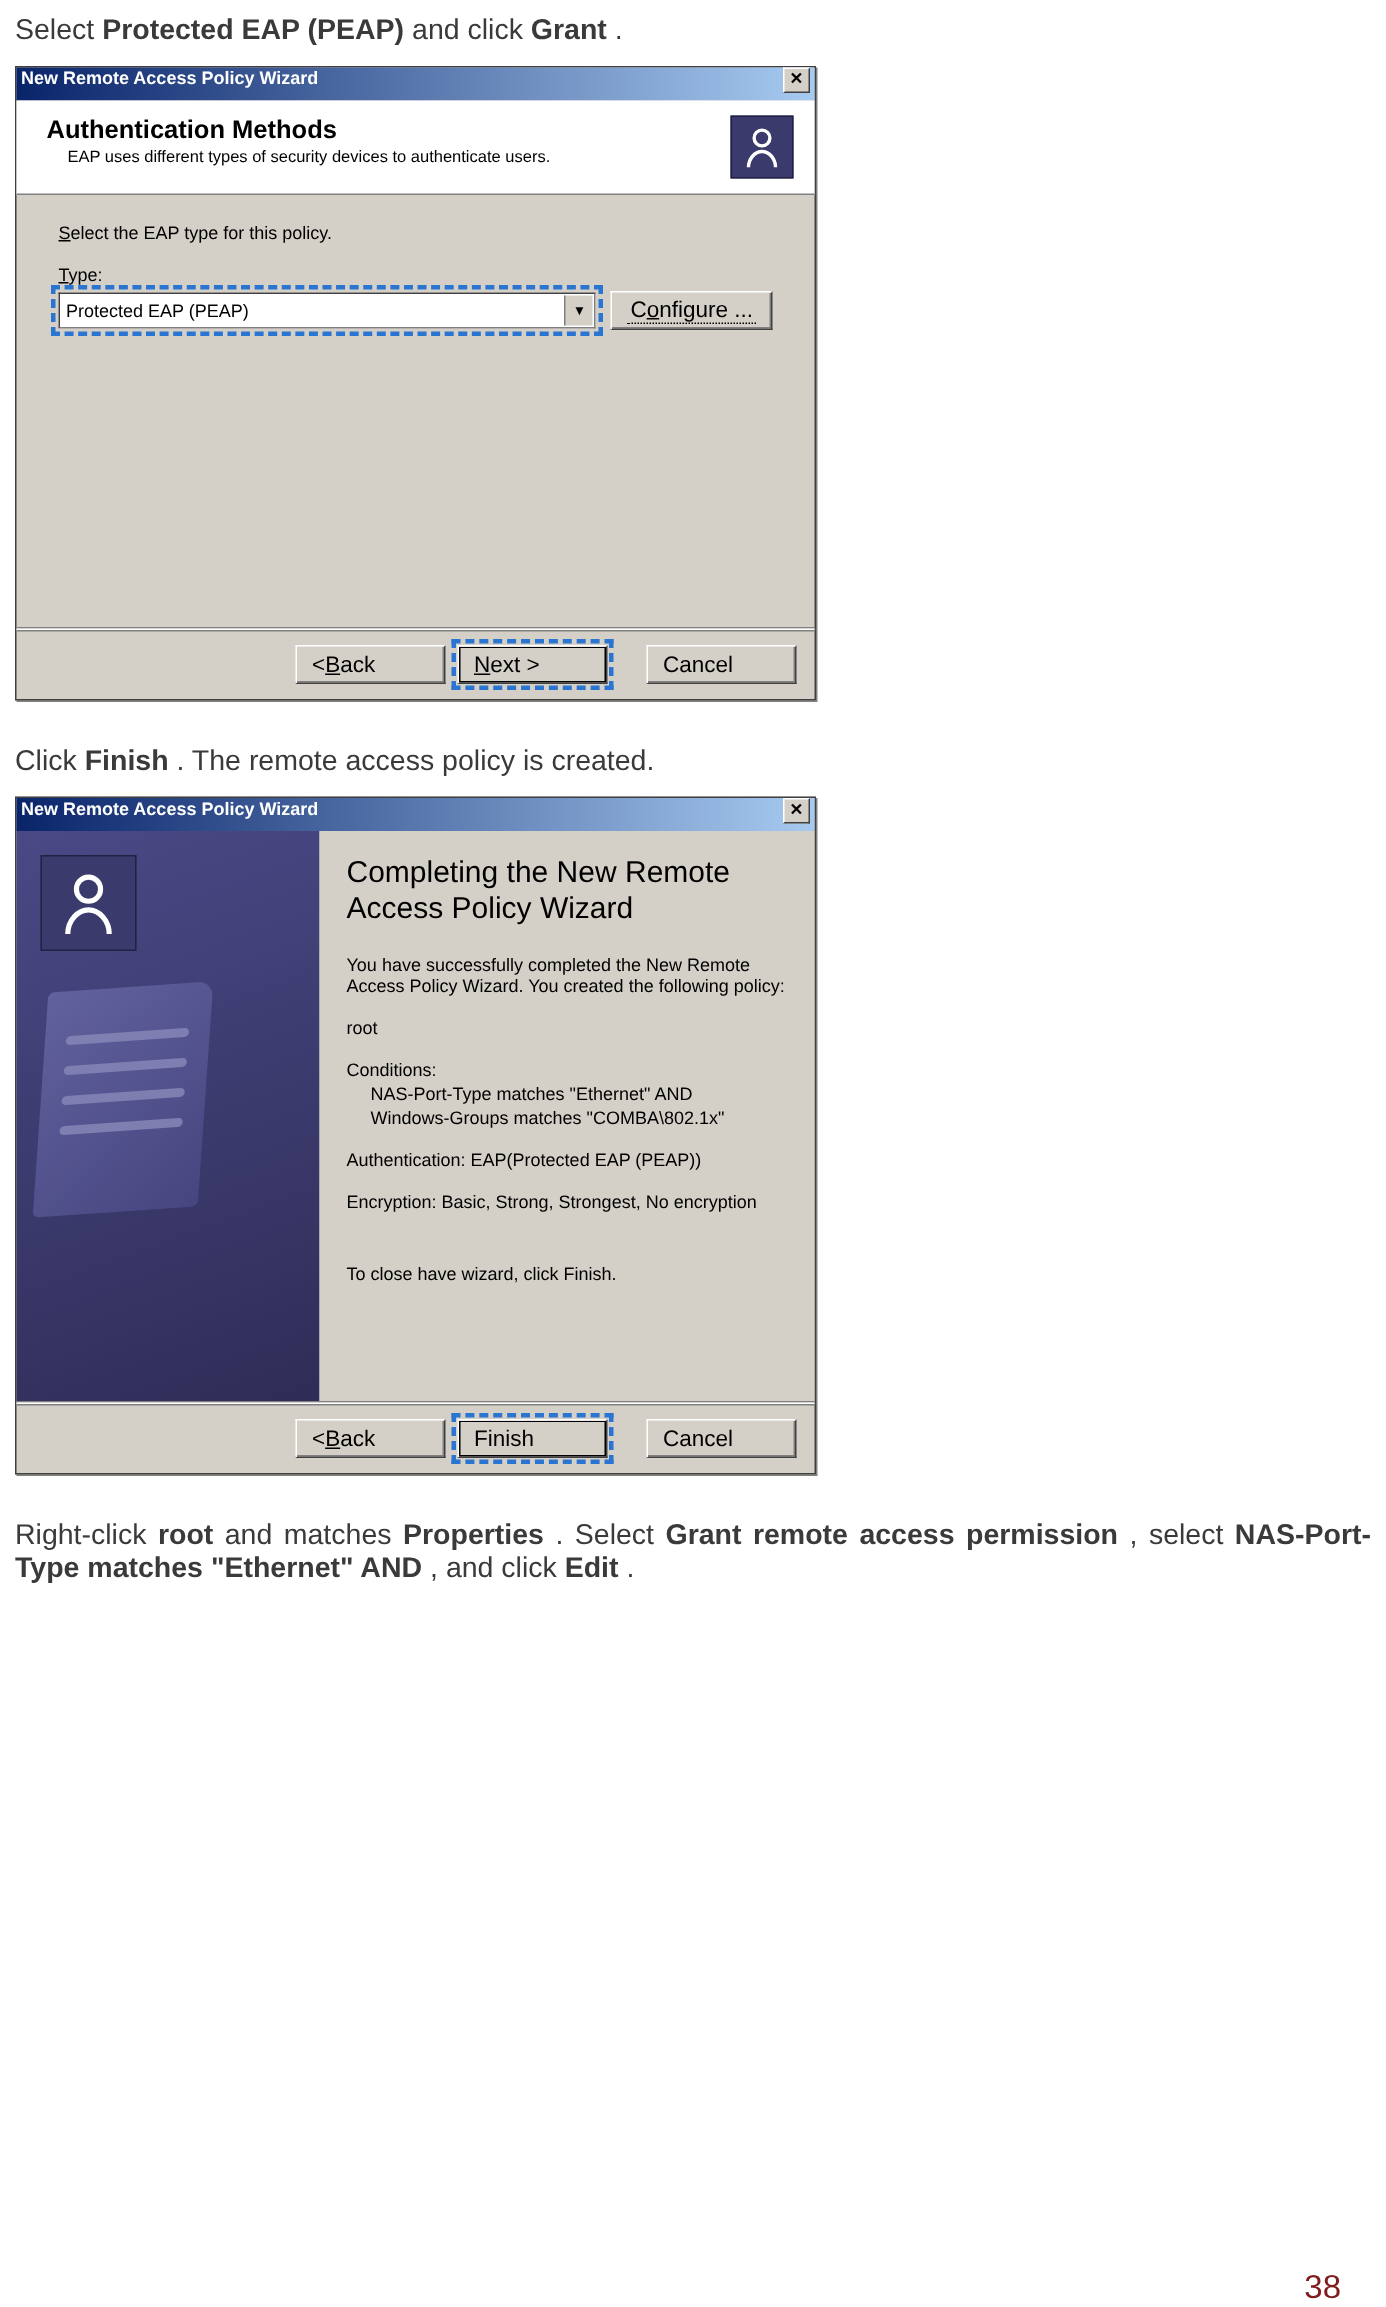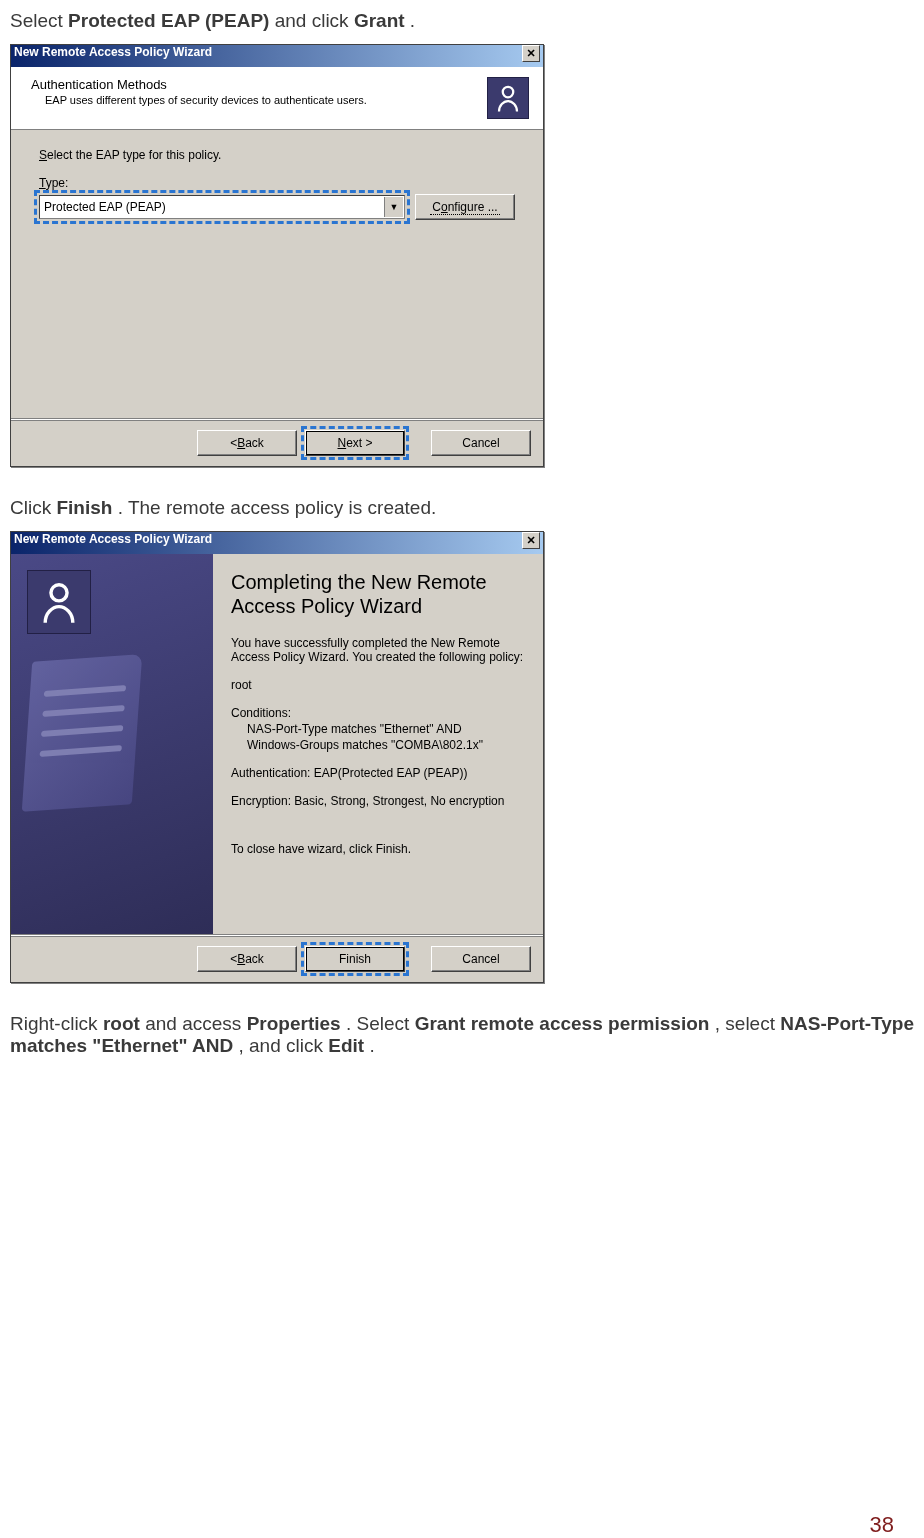--- a/index.html
+++ b/index.html
@@ -62,22 +62,22 @@
   .wiz-header-white {
     background: #fff;
     border-bottom: 1px solid #808080;
     padding: 10px 14px 10px 20px;
     display: flex;
     justify-content: space-between;
     align-items: flex-start;
   }
   .wiz-header-white .titles { flex: 1; }
   .wiz-header-white .h1 {
-    font-weight: normal;
-    font-size: 13px;
+    font-weight: bold;
+    font-size: 17px;
   }
   .wiz-header-white .h2 {
     font-size: 11px;
     margin-left: 14px;
     margin-top: 2px;
   }
   .wiz-icon {
     width: 40px;
     height: 40px;
     background: #3b3a6d;
@@ -146,24 +146,23 @@
   }
   .btn {
     height: 24px;
     min-width: 78px;
     padding: 0 10px;
     background: #d4d0c8;
     border: 1px solid #fff;
     border-right-color: #404040;
     border-bottom-color: #404040;
     box-shadow: inset -1px -1px 0 #808080;
-    font-size: 12px;
+    font-size: 15px;
     display: inline-flex;
     align-items: center;
-    justify-content: center;
     cursor: default;
   }
   .btn.focused {
     box-shadow: inset 0 0 0 1px #000;
   }
   .btnbar {
     border-top: 1px solid #fff;
     box-shadow: inset 0 1px 0 #808080;
     padding: 10px 12px;
     display: flex;
@@ -342,21 +341,21 @@
     <span class="btn">&lt; <span class="underline">B</span>ack</span>
     <span class="btn focused highlight-blue-btn">Finish</span>
     <span style="width:10px"></span>
     <span class="btn">Cancel</span>
   </div>
 </div>
 
 <p class="instruction justify">
   <span>Right-click </span>
   <b>root</b>
-  <span> and access </span>
+  <span> and matches </span>
   <b>Properties</b>
   <span>. Select </span>
   <b>Grant remote access permission</b>
   <span>, select </span>
   <b>NAS-Port-Type matches "Ethernet" AND</b>
   <span>, and click </span>
   <b>Edit</b>
   <span>.</span>
 </p>
 

